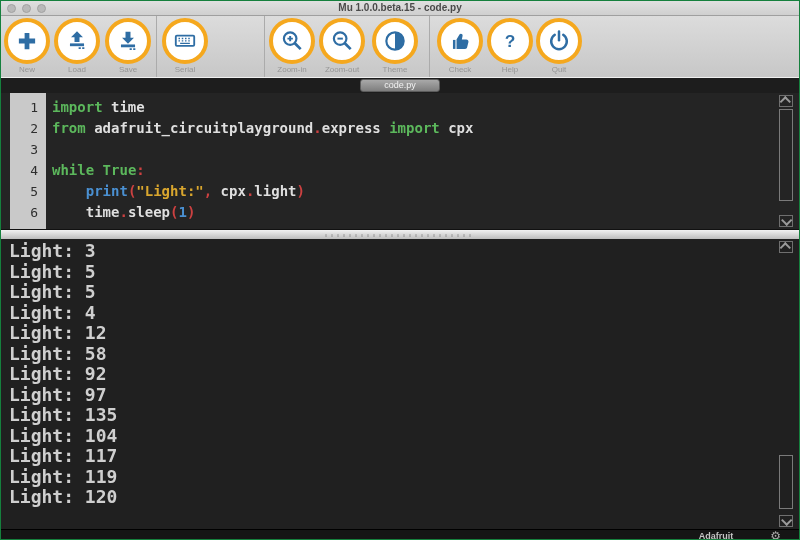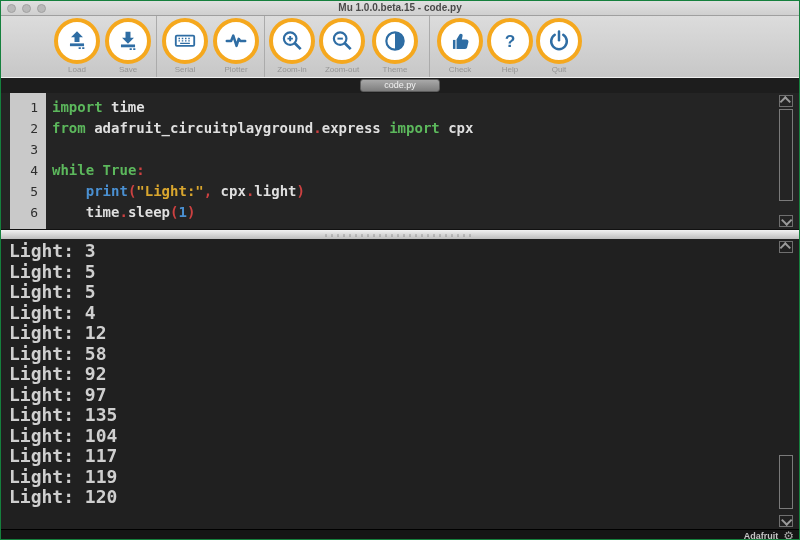--- a/index.html
+++ b/index.html
@@ -51,40 +51,48 @@
   .grip{position:absolute;left:50%;transform:translateX(-50%);top:4px;width:150px;height:3px;
     background:repeating-linear-gradient(90deg,rgba(0,0,0,.14) 0 2px,transparent 2px 6px);}
   
   .serial{position:absolute;left:0;top:238px;width:100%;height:290px;background:#202020;overflow:hidden;}
   .serial-lines{position:absolute;left:8px;top:2px;
     font-family:"DejaVu Sans Mono",monospace;font-weight:bold;font-size:18px;color:#cfcfcf;}
   .serial-line{height:20.5px;line-height:20.5px;white-space:pre;}
   
   .statusbar{position:absolute;left:0;top:528px;width:100%;height:12px;background:#151515;
     border-top:1px solid #000;box-sizing:border-box;
-    display:flex;align-items:center;justify-content:flex-end;padding-right:5px;}
+    display:flex;align-items:center;justify-content:flex-end;padding-right:18px;gap:32px;}
   .mode-label{font-size:9px;font-weight:bold;color:#c4c4c4;margin-right:5px;}
   .gear{font-size:12px;line-height:10px;color:#a8a8a8;font-family:"DejaVu Sans",sans-serif;}
 </style>
 </head>
 <body>
 
 <div id="app">
 
   <div class="titlebar">
     <div class="tl-dot" style="left:6px"></div>
     <div class="tl-dot" style="left:21px"></div>
     <div class="tl-dot" style="left:36px"></div>
     <div class="win-title">Mu 1.0.0.beta.15 - code.py</div>
   </div>
 
   <div class="toolbar">
       <div class="tb-sep" style="left: 155px;"></div>
       <div class="tb-sep" style="left: 263px;"></div>
       <div class="tb-sep" style="left: 428px;"></div>
+      <div class="tb-btn" style="left: 3px;">
+        <div class="tb-circle">
+          <svg width="26" height="26" viewBox="0 0 24 24">
+            <path d="M12 4.5v15M4.5 12h15" stroke="#2e6da4" stroke-width="4.4" fill="none"></path>
+          </svg>
+        </div>
+        <div class="tb-label">New</div>
+      </div>
       <div class="tb-btn" style="left: 53px;">
         <div class="tb-circle">
           <svg width="26" height="26" viewBox="0 0 24 24">
             <path d="M12 3l5.5 5.5h-3.2V13h-4.6V8.5H6.5z" fill="#2e6da4"></path>
             <path d="M5.5 15.5h13" stroke="#2e6da4" stroke-width="2.6"></path>
             <path d="M13.5 18.5h2M16.8 18.5h2" stroke="#2e6da4" stroke-width="1.6"></path>
           </svg>
         </div>
         <div class="tb-label">Load</div>
       </div>
@@ -99,28 +107,20 @@
         <div class="tb-label">Save</div>
       </div>
       <div class="tb-btn" style="left: 161px;">
         <div class="tb-circle">
           <svg width="26" height="26" viewBox="0 0 24 24">
             <rect x="3.5" y="7" width="17" height="9.5" rx="1" stroke="#2e6da4" stroke-width="1.7" fill="none"></rect>
             <path d="M6 9.7h1.4M9 9.7h1.4M12 9.7h1.4M15 9.7h1.4M6 11.9h1.4M9 11.9h1.4M12 11.9h1.4M15 11.9h1.4M7.5 14.2h9" stroke="#2e6da4" stroke-width="1.2"></path>
           </svg>
         </div>
         <div class="tb-label">Serial</div>
-      </div>
-      <div class="tb-btn" style="left: 212px;">
-        <div class="tb-circle">
-          <svg width="26" height="26" viewBox="0 0 24 24">
-            <path d="M3.5 12h4l2-5 3 9.5 2-6.5 1.5 2h4.5" stroke="#2e6da4" stroke-width="2.3" fill="none" stroke-linejoin="round" stroke-linecap="round"></path>
-          </svg>
-        </div>
-        <div class="tb-label">Plotter</div>
       </div>
       <div class="tb-btn" style="left: 268px;">
         <div class="tb-circle">
           <svg width="26" height="26" viewBox="0 0 24 24">
             <circle cx="10.3" cy="9.8" r="5.8" stroke="#2e6da4" stroke-width="2" fill="none"></circle>
             <path d="M14.6 14.1L20 19.5" stroke="#2e6da4" stroke-width="2.5"></path>
             <path d="M10.3 7.3v5M7.8 9.8h5" stroke="#2e6da4" stroke-width="1.8"></path>
           </svg>
         </div>
         <div class="tb-label">Zoom-in</div>

